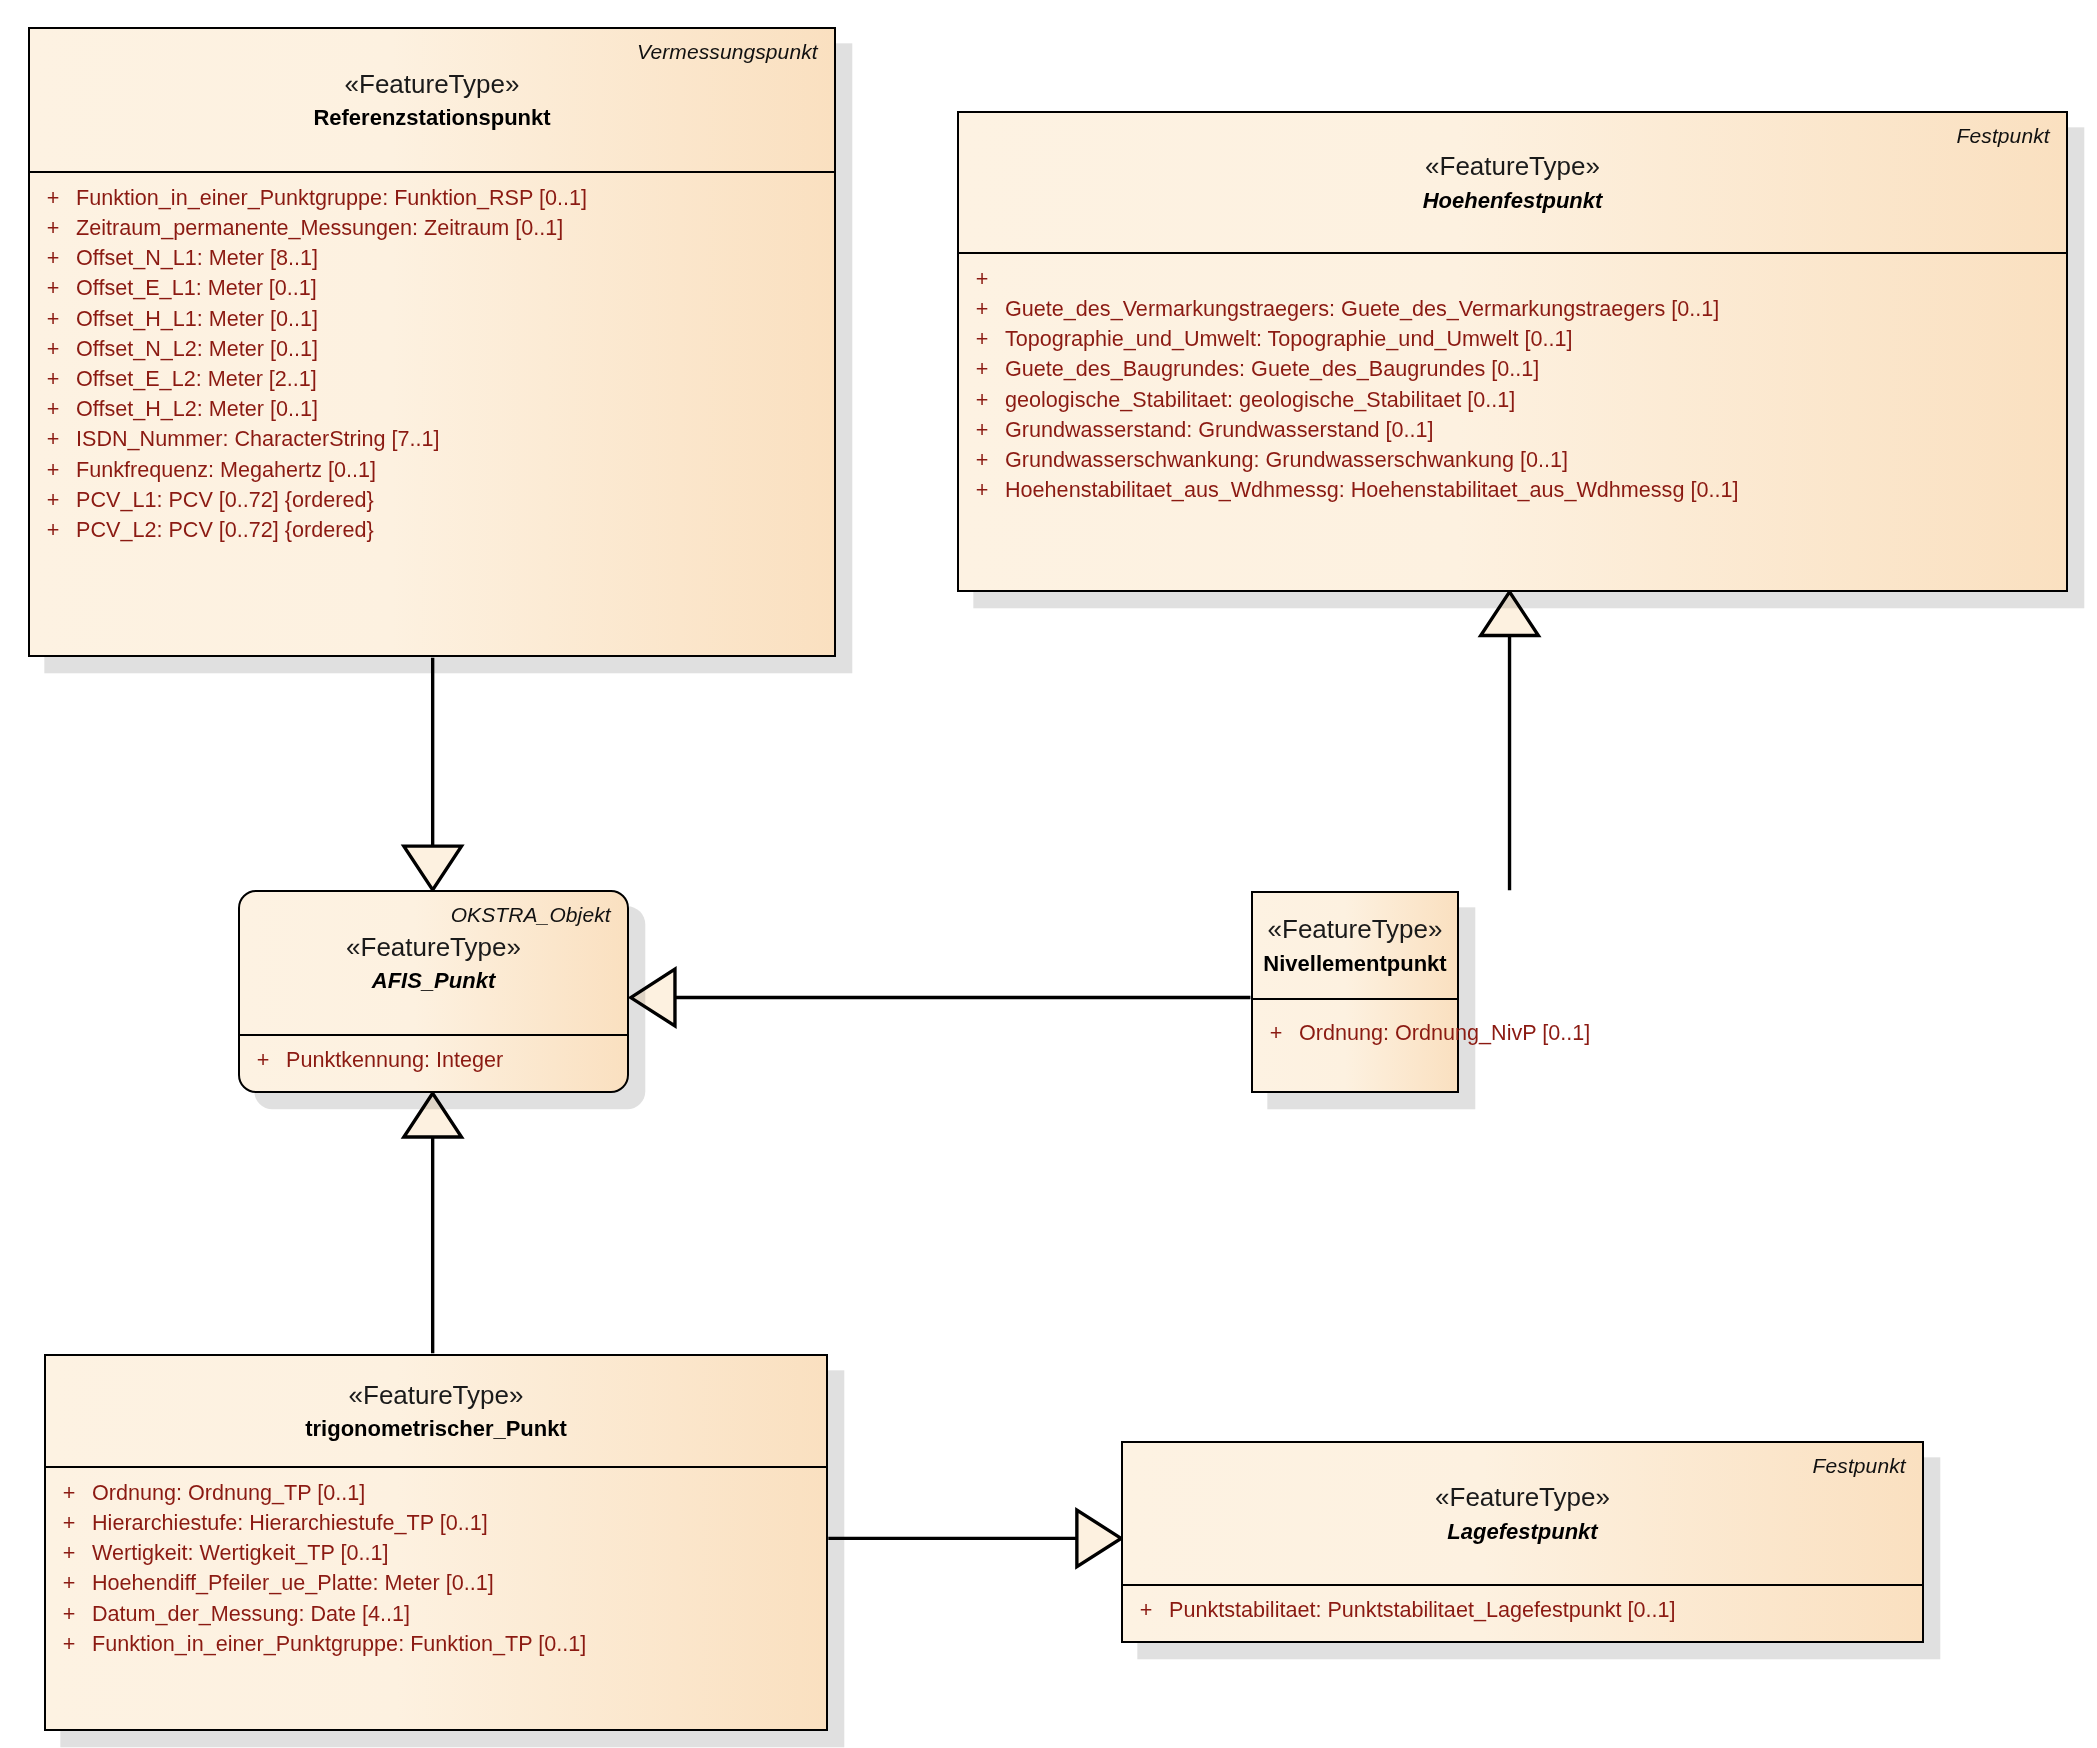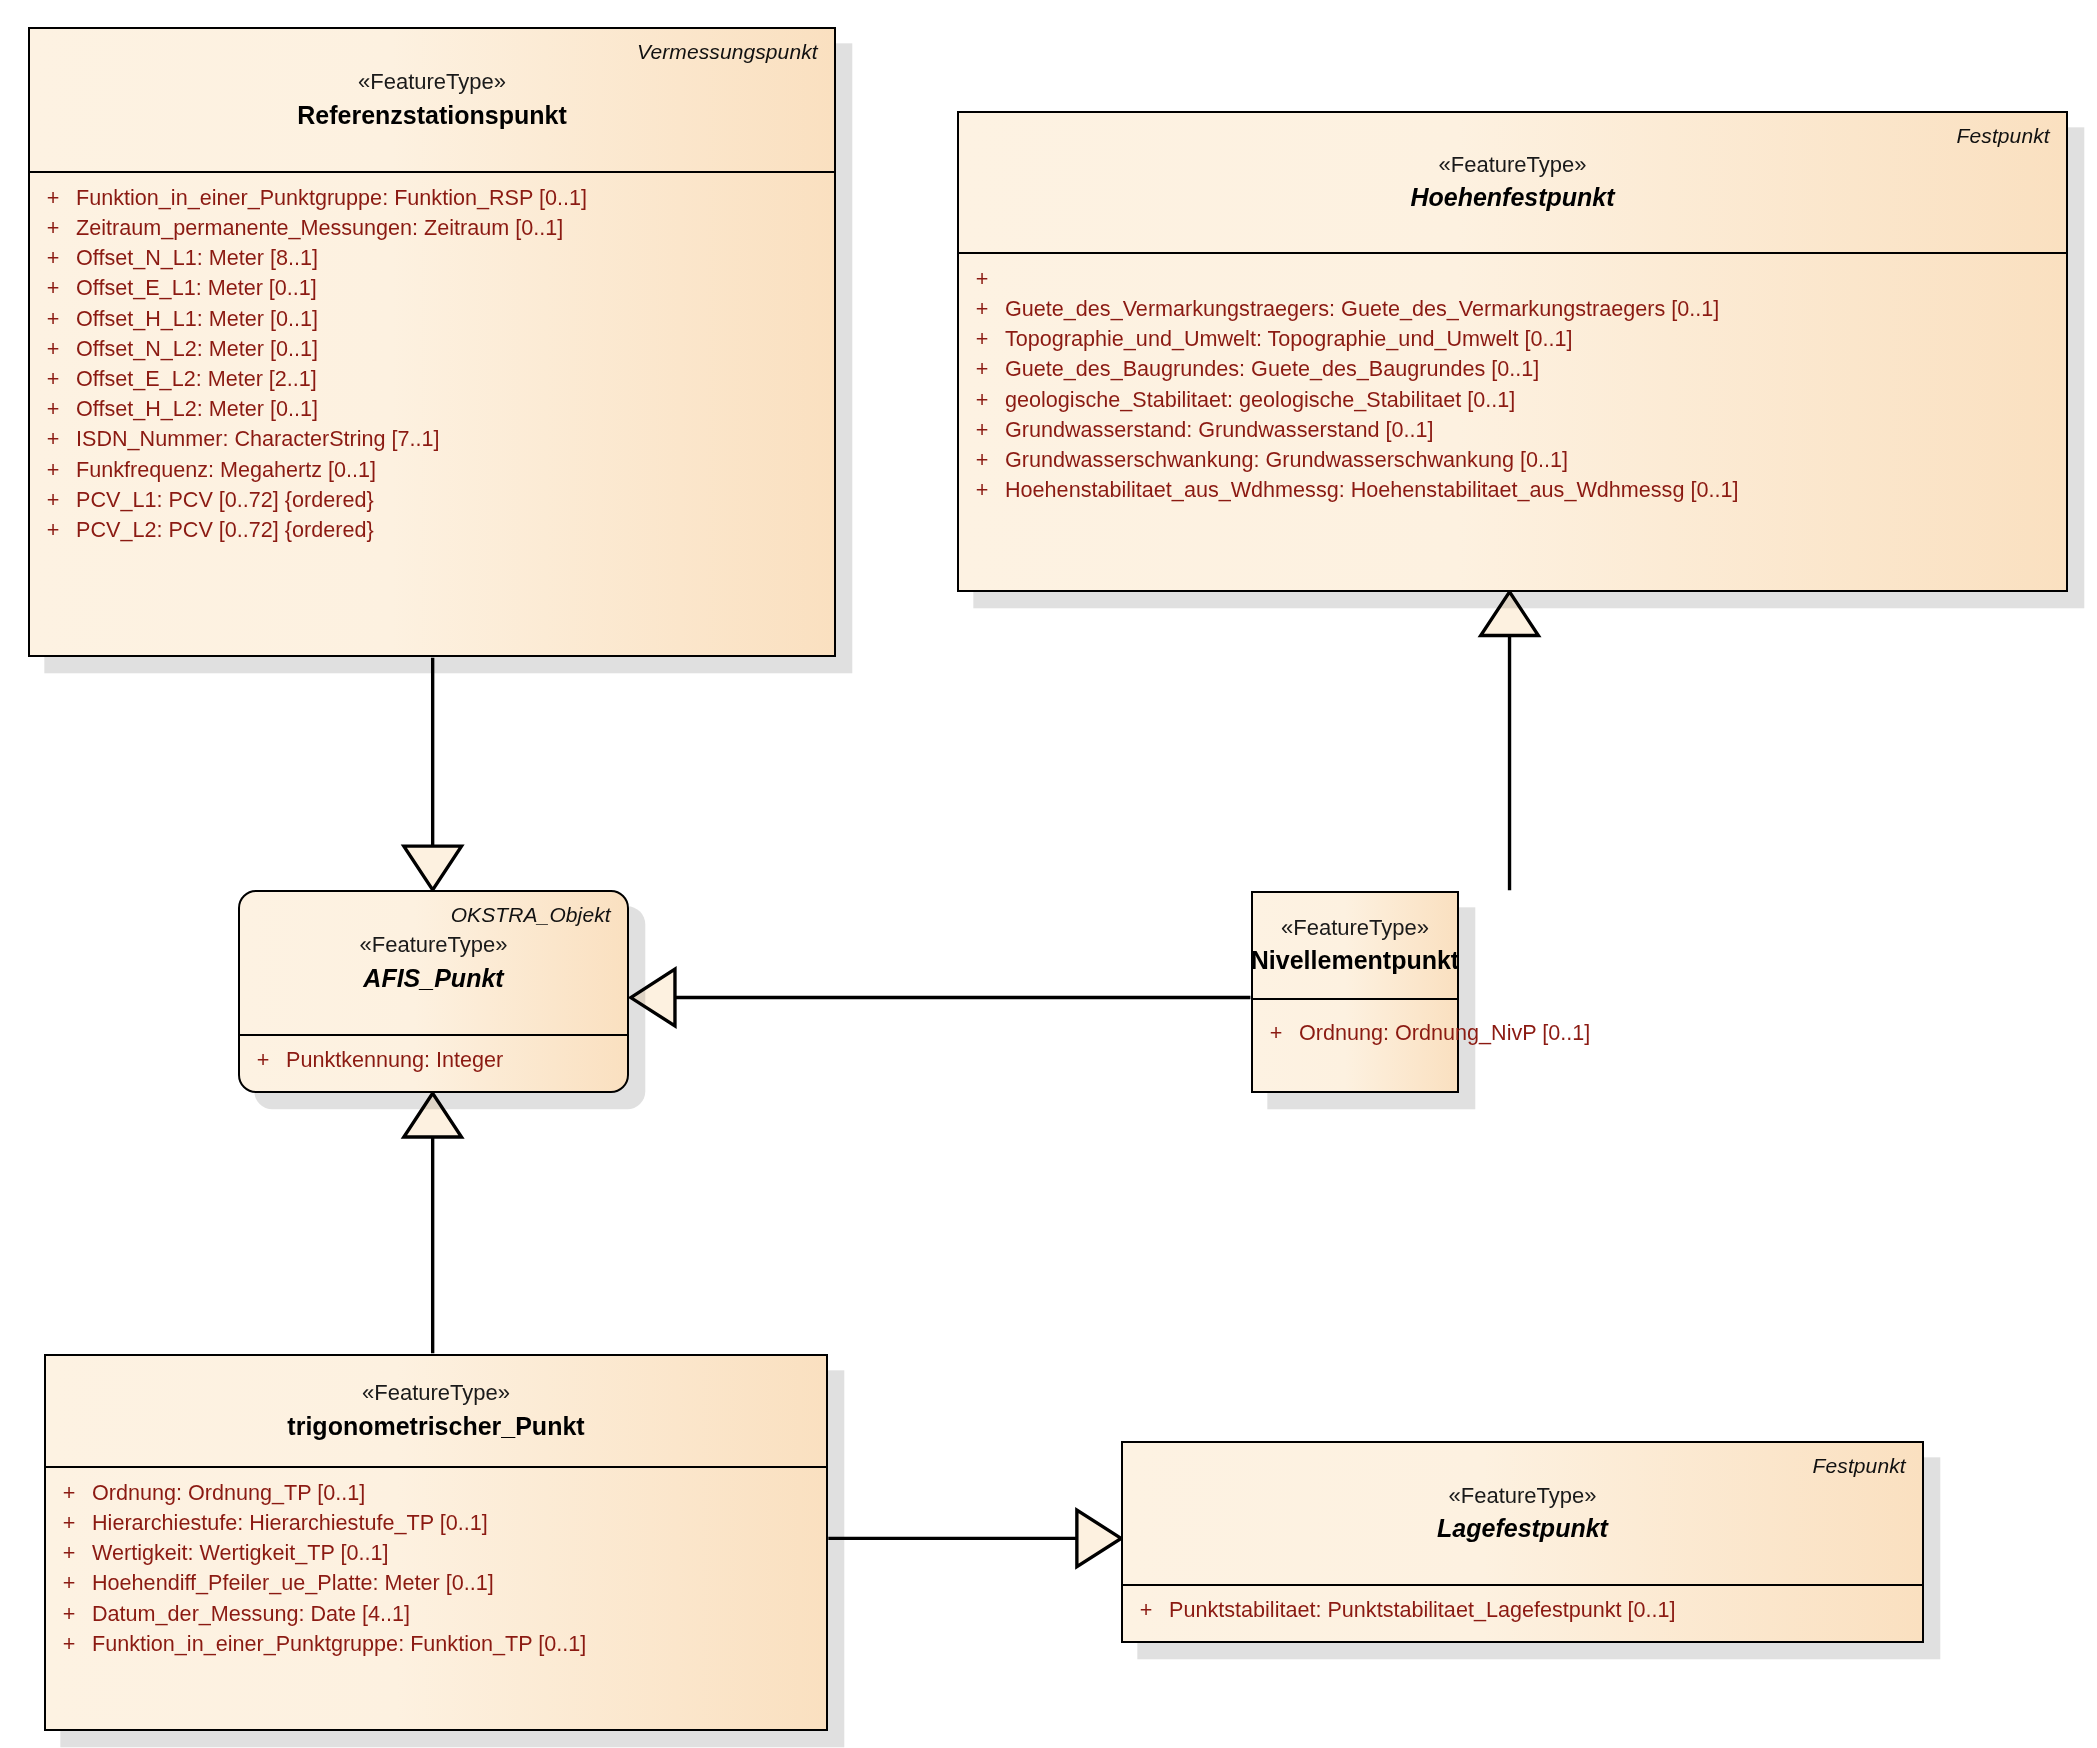--- a/index.html
+++ b/index.html
@@ -11,22 +11,22 @@
   .uml-class{position:absolute;box-sizing:border-box;
              border:2.9px solid #000000;
              background:linear-gradient(to right,#fdf2e2 0%,#fdf1e0 45%,#fae0c0 100%);
              box-shadow:16.3px 16.3px 0 0 rgba(0,0,0,0.12);}
   .uml-head{position:relative;box-sizing:border-box;
             border-bottom:2.9px solid #000000;
             padding:12.5px 16.3px 12.5px 16.3px;
             display:flex;flex-direction:column;align-items:center;justify-content:center;}
   .pkg-label{position:absolute;top:10.6px;right:16.3px;
              font-style:italic;font-size:21px;color:#111;letter-spacing:0.1px;}
-  .stereotype{font-size:22px;color:#1a1a1a;line-height:1.28;text-align:right;}
-  .cls-name{font-size:25px;font-weight:bold;color:#000;line-height:1.32;margin-top:2px;}
+  .stereotype{font-size:26px;color:#1a1a1a;line-height:1.28;text-align:right;}
+  .cls-name{font-size:22px;font-weight:bold;color:#000;line-height:1.32;margin-top:2px;}
   .cls-name.abstract{font-style:italic;}
   .uml-attrs{box-sizing:border-box;padding:9.6px 0 9.6px 0;}
   .attr{display:flex;align-items:baseline;font-size:21.6px;color:#8b1a12;
         line-height:1.0;padding:4.3px 0 4.3px 0;white-space:nowrap;}
   .attr .vis{width:46px;flex:0 0 46px;text-align:center;}
   .attr .sig{flex:1 1 auto;}
 
   
   #links{position:absolute;left:0;top:0;width:2097px;height:1748px;
          pointer-events:none;}

